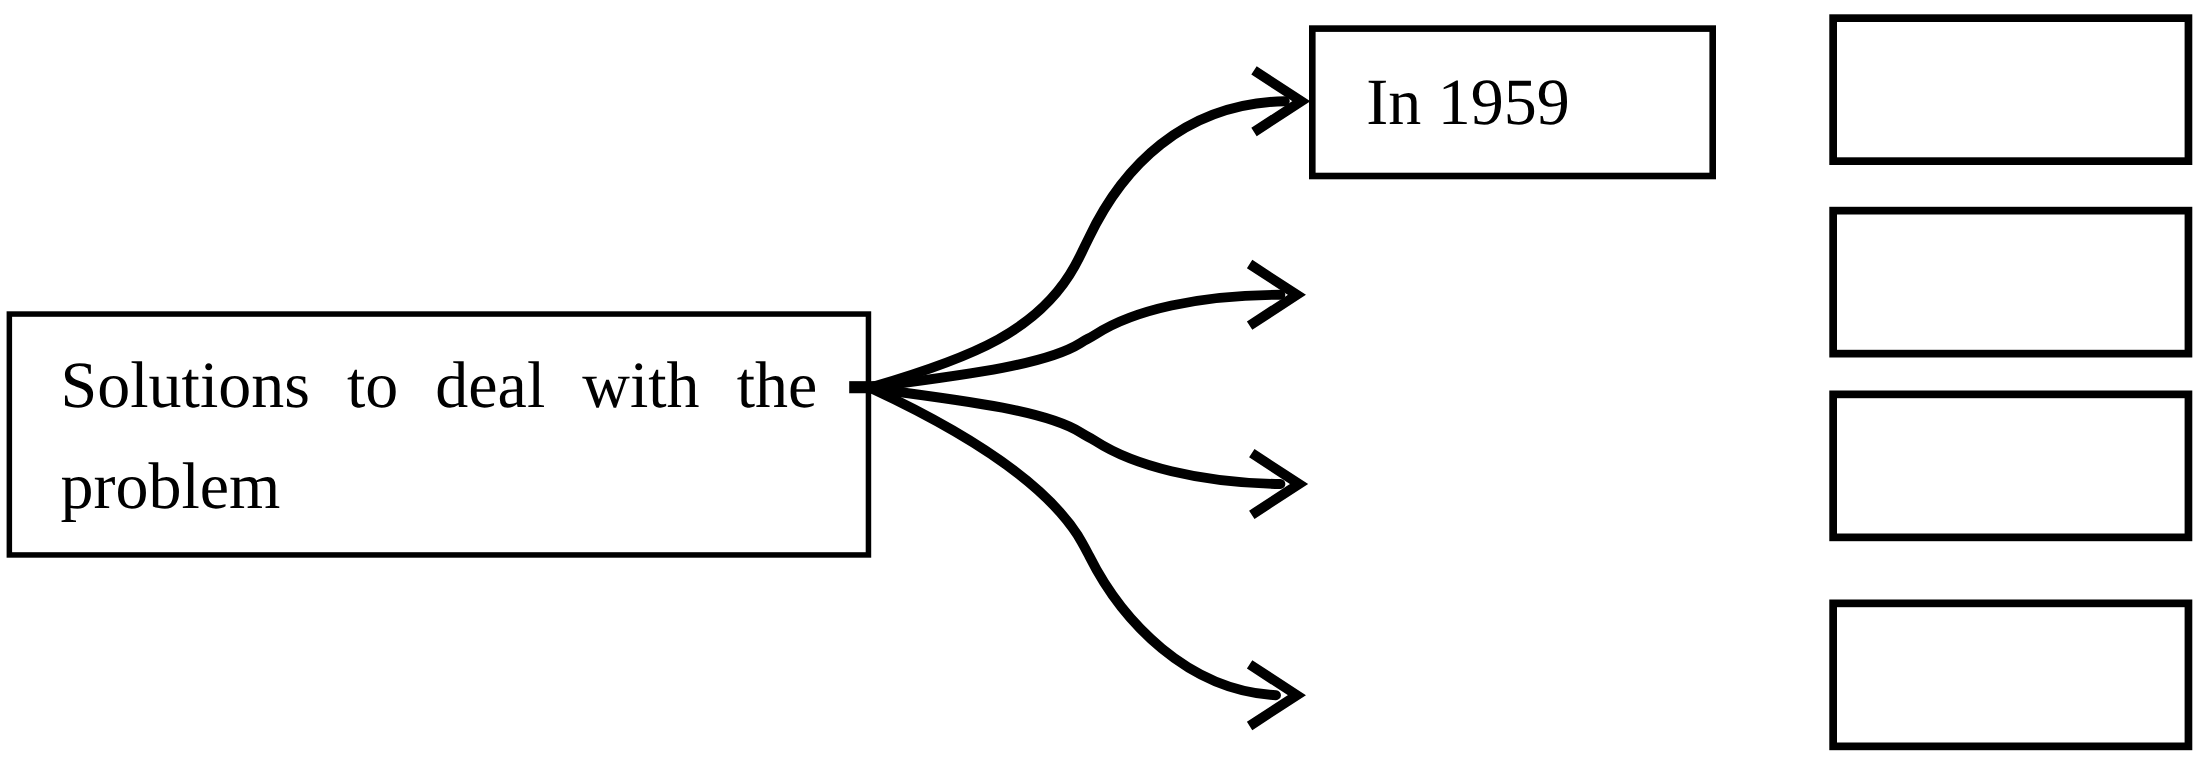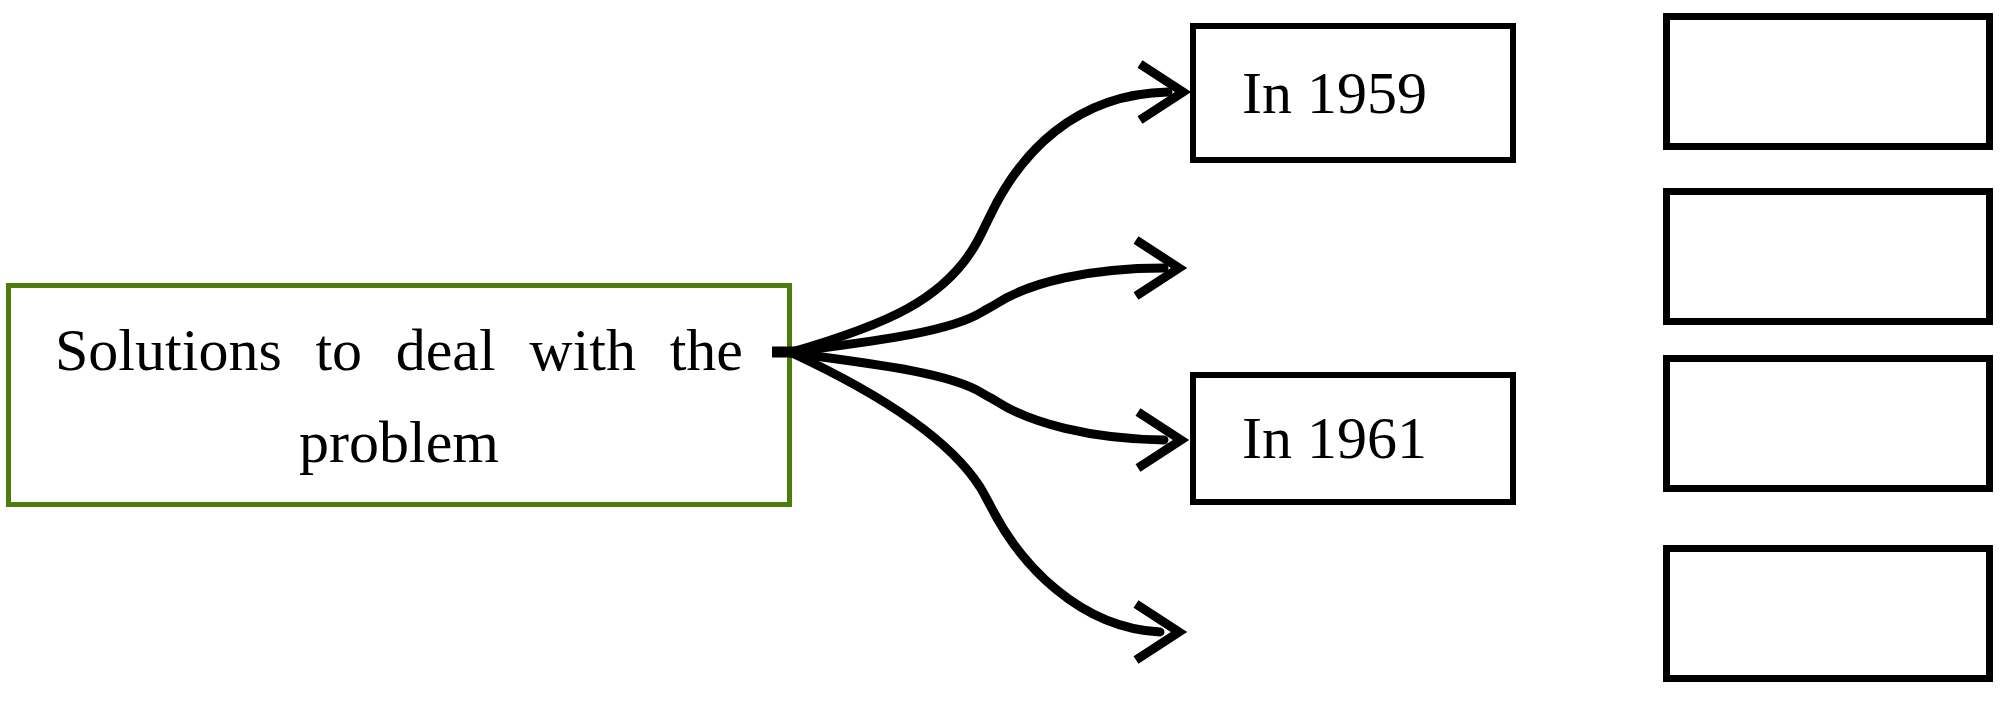--- a/index.html
+++ b/index.html
@@ -20,38 +20,38 @@
     position: absolute;
     box-sizing: border-box;
     background: #ffffff;
   }
   
   .source {
     left: 6px;
     top: 283px;
     width: 786px;
     height: 224px;
-    border: 5px solid #4d7c0f;
+    border: 5px solid #000000;
     padding: 16px 44px 0 44px;
     font-size: 60px;
     line-height: 92px;
     white-space: nowrap;
   }
   .source .l1 {
     text-align: justify;
     text-align-last: justify;
     white-space: normal;
   }
   .source .l2 {
-    text-align: center;
+    text-align: left;
   }
   
   .year {
     left: 1190px;
-    width: 326px;
+    width: 370px;
     border: 6px solid #000;
     display: flex;
     align-items: center;
     padding-left: 46px;
     font-size: 60px;
   }
   .y1 { top: 23px;  height: 140px; }
   .y2 { top: 202px; height: 136px; }
   .y3 { top: 372px; height: 133px; }
   .y4 { top: 560px; height: 135px; }
@@ -98,23 +98,20 @@
 <div class="canvas">
 
   <div class="box source">
     <div class="l1">Solutions to deal with the</div>
     <div class="l2">problem</div>
   </div>
 
   <div class="box year y1">
     <span>In 1959</span>
   </div>
-  <div class="box year y3">
-    <span>In 1961</span>
-  </div>
 
   <div class="box answer a1">
     <span></span>
   </div>
   <div class="box answer a2">
     <span></span>
   </div>
   <div class="box answer a3">
     <span></span>
   </div>

